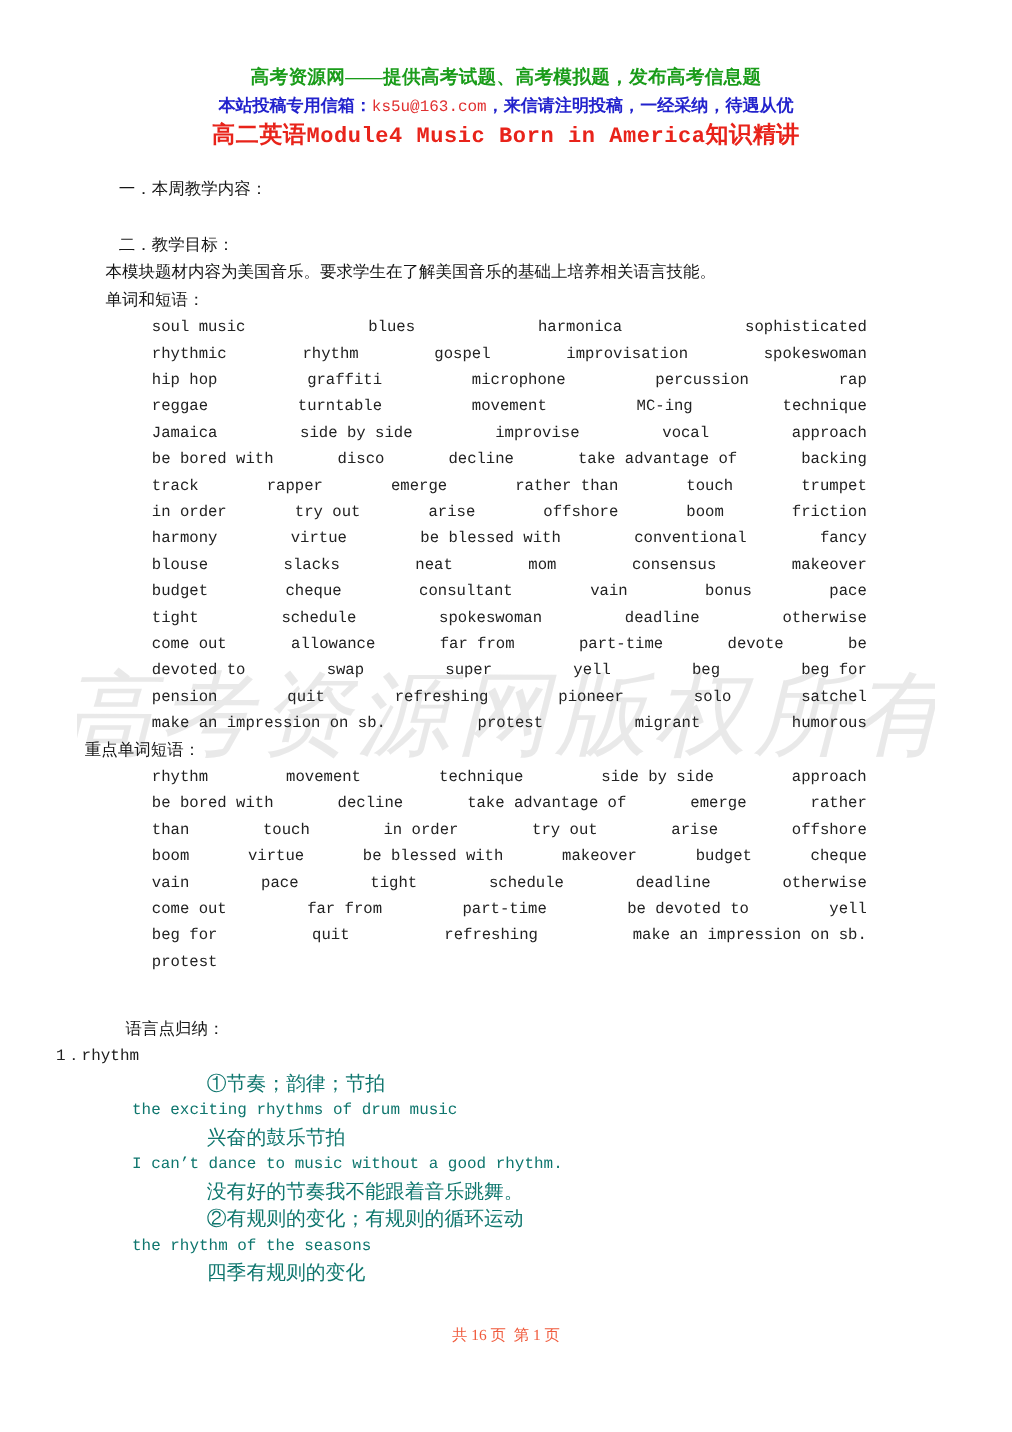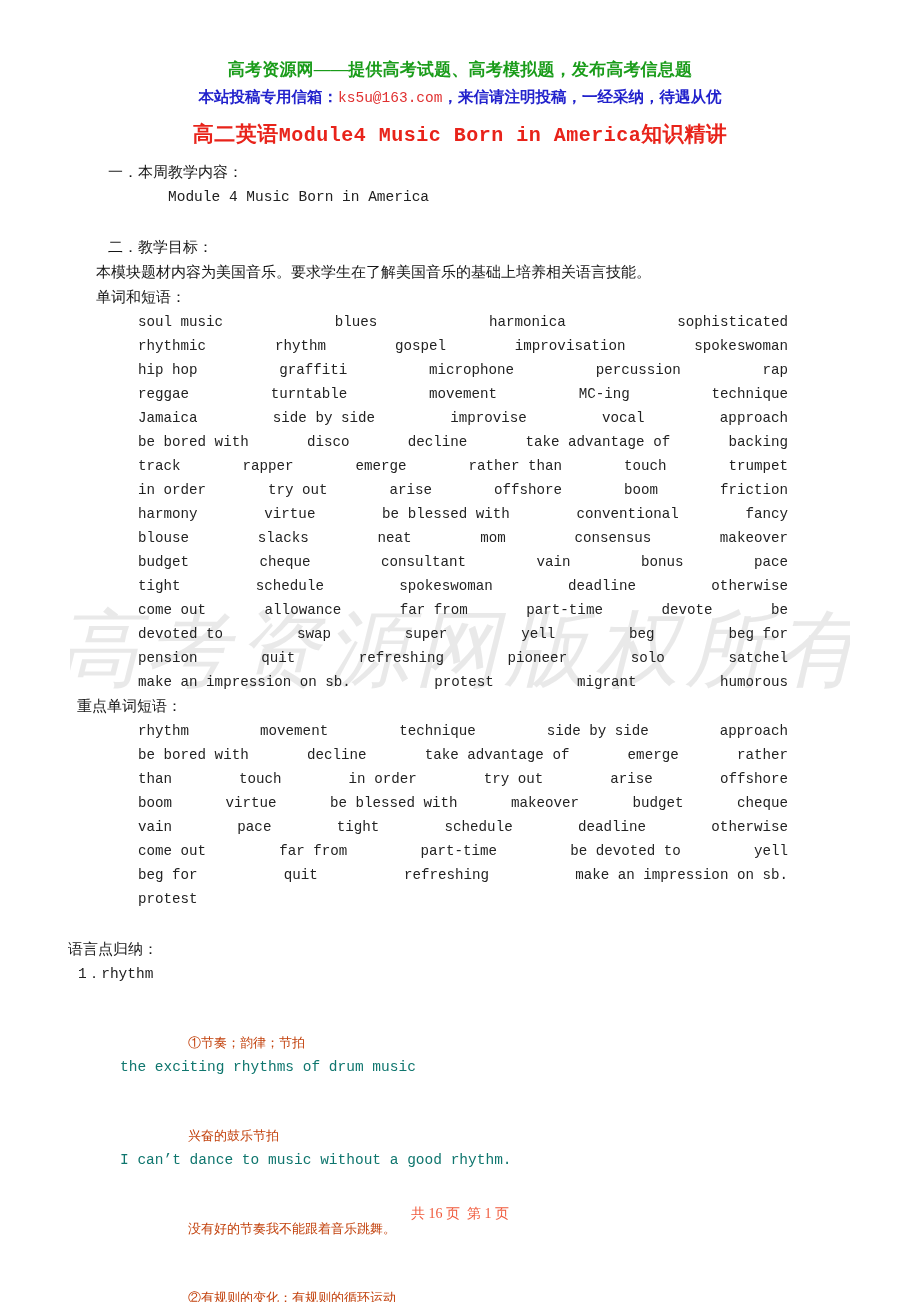--- a/index.html
+++ b/index.html
@@ -65,21 +65,21 @@
     color: #e03030;
     font-family: "Liberation Mono", "DejaVu Sans Mono", monospace;
     font-size: 14.5px;
     font-weight: normal;
   }
 
   
   .doc-title {
     position: absolute;
     left: 0;
-    top: 120px;
+    top: 108px;
     width: 920px;
     text-align: center;
     color: #e8231a;
     font-size: 21px;
     font-weight: bold;
     font-family: "Liberation Serif", serif;
     letter-spacing: 0.5px;
     z-index: 2;
     white-space: nowrap;
   }
@@ -145,38 +145,38 @@
     white-space: pre;
   }
   .vrow.indent-first > span:first-child { }
   .vrow span { display: inline-block; }
 
   
   .lp-title {
     font-size: 15px;
     color: #161616;
     line-height: 25px;
-    padding-left: 68px;
-    font-family: "Liberation Serif", serif;
+    padding-left: 114px;
+    font-family: "Liberation Serif", serif;
+    margin-top: 11px;
   }
   .lp-item {
     font-family: "Liberation Mono", "DejaVu Sans Mono", monospace;
     font-size: 14.5px;
     color: #202020;
     line-height: 24px;
-    padding-left: 108px;
+    padding-left: 81px;
     text-indent: -30px;
   }
   .lp-sub-cn {
-    font-size: 13px;
-    color: #c2410c;
+    font-size: 18px;
+    color: #0f766e;
     line-height: 25px;
     padding-left: 188px;
     font-family: "Liberation Serif", serif;
-    margin-top: 44px;
   }
   .lp-sub-en {
     font-family: "Liberation Mono", "DejaVu Sans Mono", monospace;
     font-size: 14.5px;
     color: #0f766e;
     line-height: 24px;
     padding-left: 120px;
     white-space: pre;
   }
 
@@ -209,21 +209,20 @@
     <div class="banner-line1">高考资源网——提供高考试题、高考模拟题，发布高考信息题</div>
     <div class="banner-line2"><span>本站投稿专用信箱：</span><span class="email">ks5u@163.com</span><span>，来信请注明投稿，一经采纳，待遇从优</span></div>
   </div>
 
   <div class="doc-title"><span>高二英语</span><span class="latin">Module4 Music Born in America</span><span>知识精讲</span></div>
 
   <div class="content">
 
     <div class="sec">
       <div class="sec-head">一．本周教学内容：</div>
-      <div class="mono-line">Module 4 Music Born in America</div>
     </div>
 
     <div class="spacer-md"></div>
 
     <div class="sec">
       <div class="sec-head">二．教学目标：</div>
       <div class="cn-line">本模块题材内容为美国音乐。要求学生在了解美国音乐的基础上培养相关语言技能。</div>
       <div class="cn-line">单词和短语：</div>
 
       <div class="vocab" id="vocab-list">

